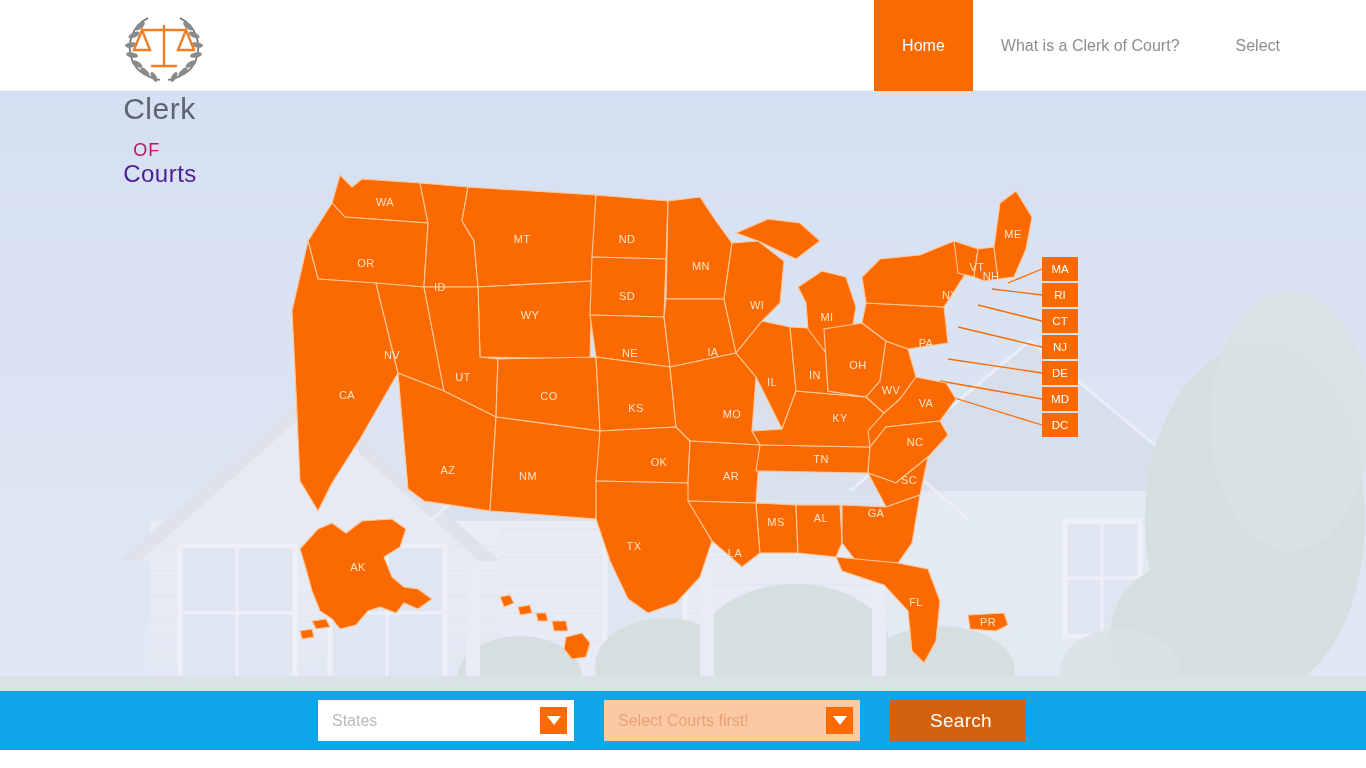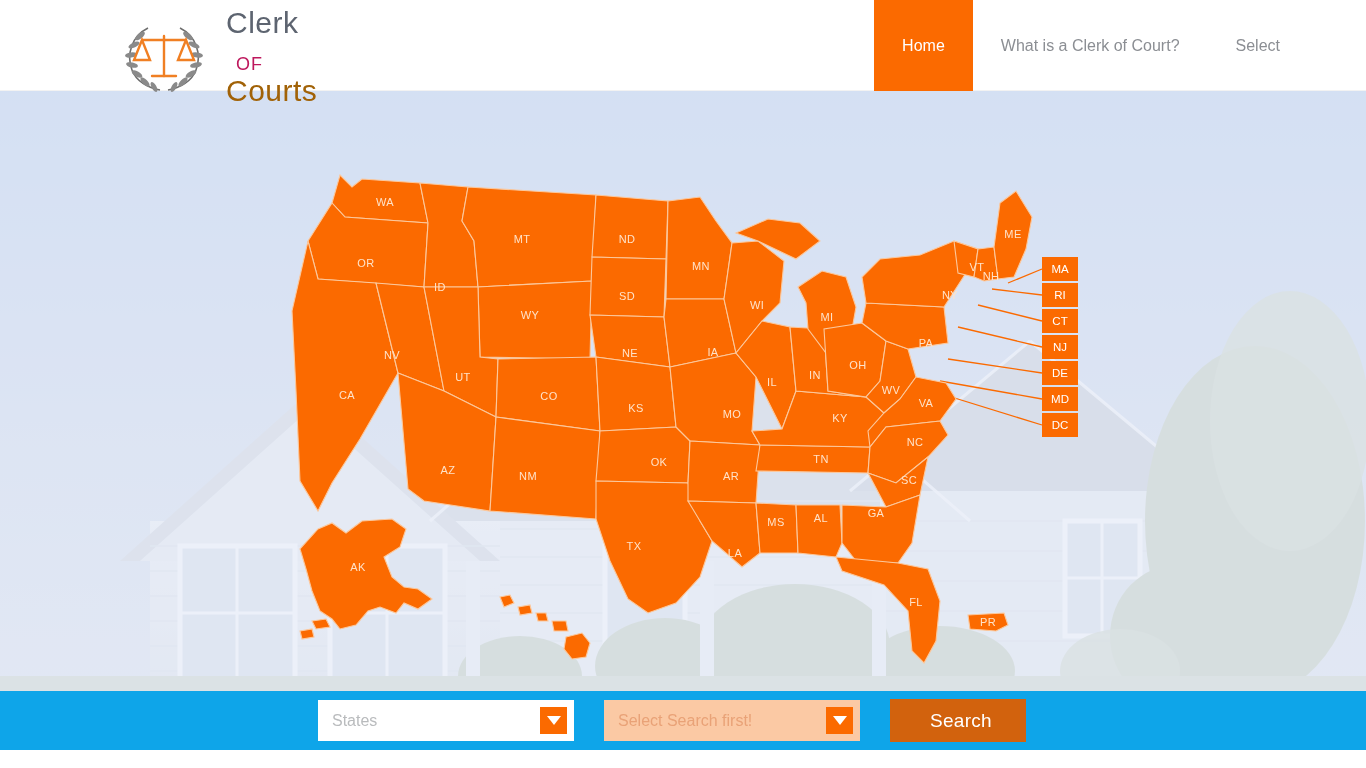--- a/index.html
+++ b/index.html
@@ -13,30 +13,30 @@
   .page { position:relative; width:1366px; height:768px; background:#fff; }
 
   
   .header {
     position:absolute; top:0; left:0; width:1366px; height:91px;
     background:#ffffff; z-index:20;
     border-bottom:1px solid #f2f2f2;
   }
   .logo-wrap {
     position:absolute; left:118px; top:6px;
-    display:flex; align-items:center; gap:24px;
+    display:flex; align-items:center; gap:6px;flex-direction:column;
   }
   .logo-mark { width:92px; height:80px; display:block; }
   .logo-text {
     display:flex; flex-direction:column; align-items:flex-start;
     line-height:1; margin-left:-8px; padding-top:2px;
   }
   .logo-clerk { font-size:30px; color:#5d6470; letter-spacing:.5px; font-weight:300; }
   .logo-of { font-size:18px; color:#be185d; letter-spacing:1px; margin:17px 0 3px 10px; font-weight:400;}
-  .logo-courts { font-size:30px; color:#a16207; letter-spacing:.5px; font-weight:300; }
+  .logo-courts { font-size:24px; color:#4c1d95; letter-spacing:.5px; font-weight:300; }
 
   .nav { position:absolute; right:0; top:0; height:91px; display:flex; align-items:stretch; }
   .nav-item {
     display:flex; align-items:center; justify-content:center;
     padding:12px 28px; font-size:16px; color:#8b8e93; font-weight:400;
     cursor:pointer; text-decoration:none; height:91px; white-space:nowrap;
   }
   .nav-item.active { background:#fb6a00; color:#ffffff; }
   .nav-item.last { padding-right:86px; }
 
@@ -467,21 +467,21 @@
     <div class="sb-inner">
 
       <div class="select-box">
         <span class="select-text">States</span>
         <span class="select-arrow">
           <span class="arrow-tri"></span>
         </span>
       </div>
 
       <div class="select-box disabled">
-        <span class="select-text">Select Search first!</span>
+        <span class="select-text">Select Courts first!</span>
         <span class="select-arrow">
           <span class="arrow-tri"></span>
         </span>
       </div>
 
       <button class="search-btn">Search</button>
     </div>
   </div>
 
   <div class="footer-strip"></div>

